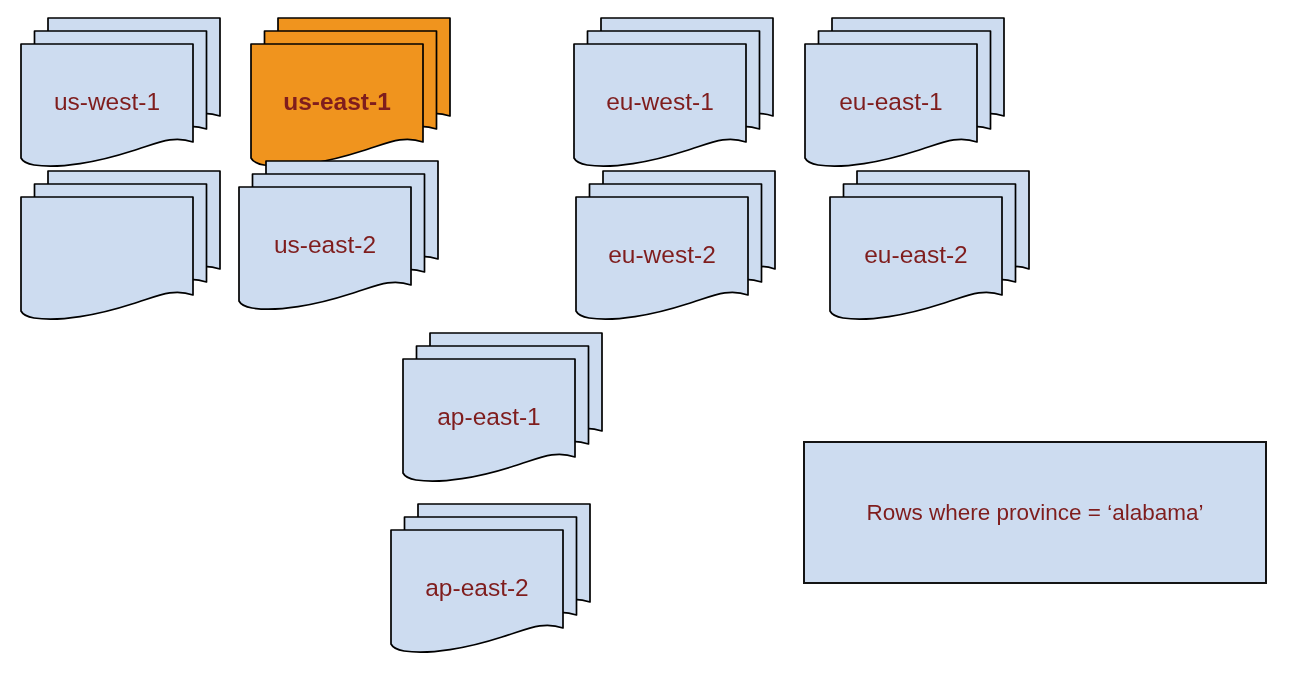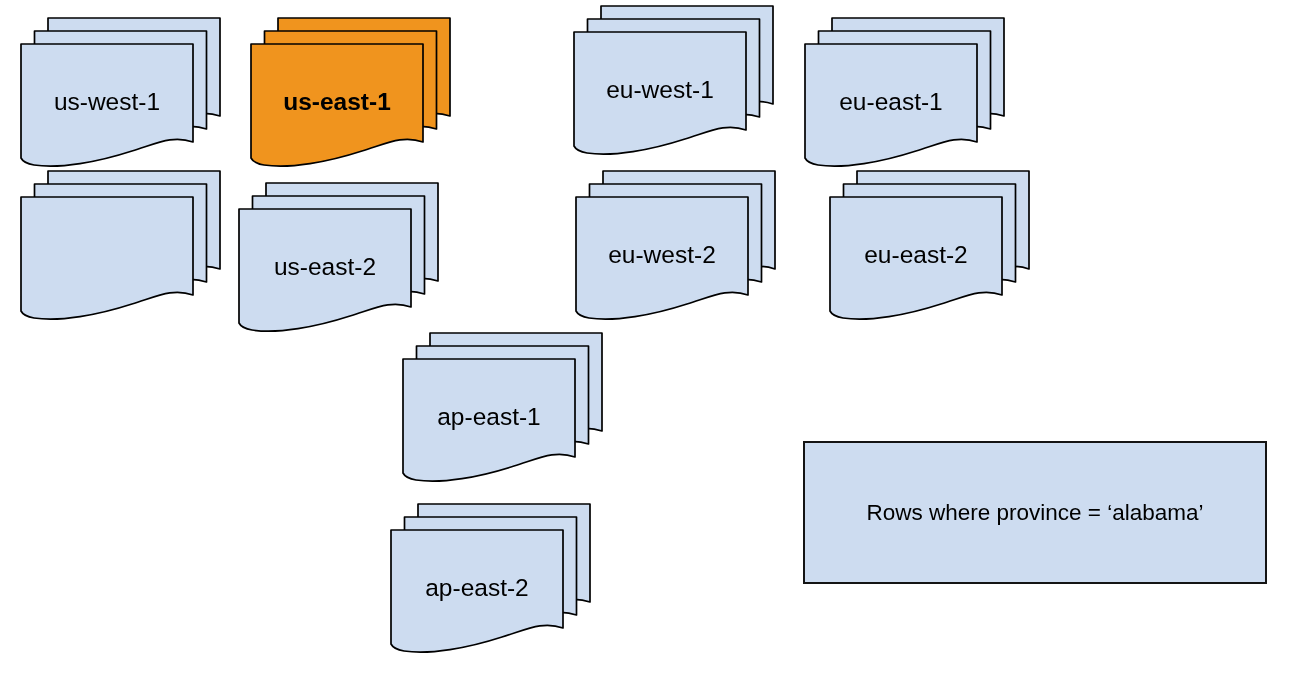--- a/index.html
+++ b/index.html
@@ -3,21 +3,21 @@
 <meta charset="utf-8">
 <style>
   html, body { margin: 0; padding: 0; background: #ffffff; }
   #canvas {
     position: relative;
     width: 1296px;
     height: 680px;
     overflow: hidden;
     background: #ffffff;
     font-family: "Liberation Sans", sans-serif;
-    color: #000000;
+    color: #7f1d1d;
   }
   .doc-stack { position: absolute; width: 202px; height: 153px; }
   .doc-stack svg { display: block; }
   .doc-stack path { stroke: #000000; stroke-width: 1.7; stroke-linejoin: round; }
   .doc-stack .stack-label {
     position: absolute;
     left: 0; top: 26px;
     width: 174px; height: 118px;
     display: flex; align-items: center; justify-content: center;
     font-size: 24.5px;
@@ -51,21 +51,21 @@
     <div class="stack-label">us-west-1</div>
   </div>
     <div class="doc-stack" style="left: 250px; top: 17px; font-weight: bold;">
     <svg width="202" height="153" viewBox="0 0 202 153">
       <path transform="translate(27,0)" d="M1 1 L173 1 L173 99 C153 92 138 100 112 108 C78 119 40 126 14 122 C8 121 3 119 1 115 Z" fill="#f0941e"></path>
       <path transform="translate(13.5,13)" d="M1 1 L173 1 L173 99 C153 92 138 100 112 108 C78 119 40 126 14 122 C8 121 3 119 1 115 Z" fill="#f0941e"></path>
       <path transform="translate(0,26)" d="M1 1 L173 1 L173 99 C153 92 138 100 112 108 C78 119 40 126 14 122 C8 121 3 119 1 115 Z" fill="#f0941e"></path>
     </svg>
     <div class="stack-label">us-east-1</div>
   </div>
-    <div class="doc-stack" style="left: 573px; top: 5px;">
+    <div class="doc-stack" style="left: 573px; top: 17px;">
     <svg width="202" height="153" viewBox="0 0 202 153">
       <path transform="translate(27,0)" d="M1 1 L173 1 L173 99 C153 92 138 100 112 108 C78 119 40 126 14 122 C8 121 3 119 1 115 Z" fill="#cddcf0"></path>
       <path transform="translate(13.5,13)" d="M1 1 L173 1 L173 99 C153 92 138 100 112 108 C78 119 40 126 14 122 C8 121 3 119 1 115 Z" fill="#cddcf0"></path>
       <path transform="translate(0,26)" d="M1 1 L173 1 L173 99 C153 92 138 100 112 108 C78 119 40 126 14 122 C8 121 3 119 1 115 Z" fill="#cddcf0"></path>
     </svg>
     <div class="stack-label">eu-west-1</div>
   </div>
     <div class="doc-stack" style="left: 804px; top: 17px;">
     <svg width="202" height="153" viewBox="0 0 202 153">
       <path transform="translate(27,0)" d="M1 1 L173 1 L173 99 C153 92 138 100 112 108 C78 119 40 126 14 122 C8 121 3 119 1 115 Z" fill="#cddcf0"></path>
@@ -74,21 +74,21 @@
     </svg>
     <div class="stack-label">eu-east-1</div>
   </div>
     <div class="doc-stack" style="left: 20px; top: 170px;">
     <svg width="202" height="153" viewBox="0 0 202 153">
       <path transform="translate(27,0)" d="M1 1 L173 1 L173 99 C153 92 138 100 112 108 C78 119 40 126 14 122 C8 121 3 119 1 115 Z" fill="#cddcf0"></path>
       <path transform="translate(13.5,13)" d="M1 1 L173 1 L173 99 C153 92 138 100 112 108 C78 119 40 126 14 122 C8 121 3 119 1 115 Z" fill="#cddcf0"></path>
       <path transform="translate(0,26)" d="M1 1 L173 1 L173 99 C153 92 138 100 112 108 C78 119 40 126 14 122 C8 121 3 119 1 115 Z" fill="#cddcf0"></path>
     </svg>
   </div>
-    <div class="doc-stack" style="left: 238px; top: 182px;">
+    <div class="doc-stack" style="left: 238px; top: 160px;">
     <svg width="202" height="153" viewBox="0 0 202 153">
       <path transform="translate(27,0)" d="M1 1 L173 1 L173 99 C153 92 138 100 112 108 C78 119 40 126 14 122 C8 121 3 119 1 115 Z" fill="#cddcf0"></path>
       <path transform="translate(13.5,13)" d="M1 1 L173 1 L173 99 C153 92 138 100 112 108 C78 119 40 126 14 122 C8 121 3 119 1 115 Z" fill="#cddcf0"></path>
       <path transform="translate(0,26)" d="M1 1 L173 1 L173 99 C153 92 138 100 112 108 C78 119 40 126 14 122 C8 121 3 119 1 115 Z" fill="#cddcf0"></path>
     </svg>
     <div class="stack-label">us-east-2</div>
   </div>
     <div class="doc-stack" style="left: 575px; top: 170px;">
     <svg width="202" height="153" viewBox="0 0 202 153">
       <path transform="translate(27,0)" d="M1 1 L173 1 L173 99 C153 92 138 100 112 108 C78 119 40 126 14 122 C8 121 3 119 1 115 Z" fill="#cddcf0"></path>

